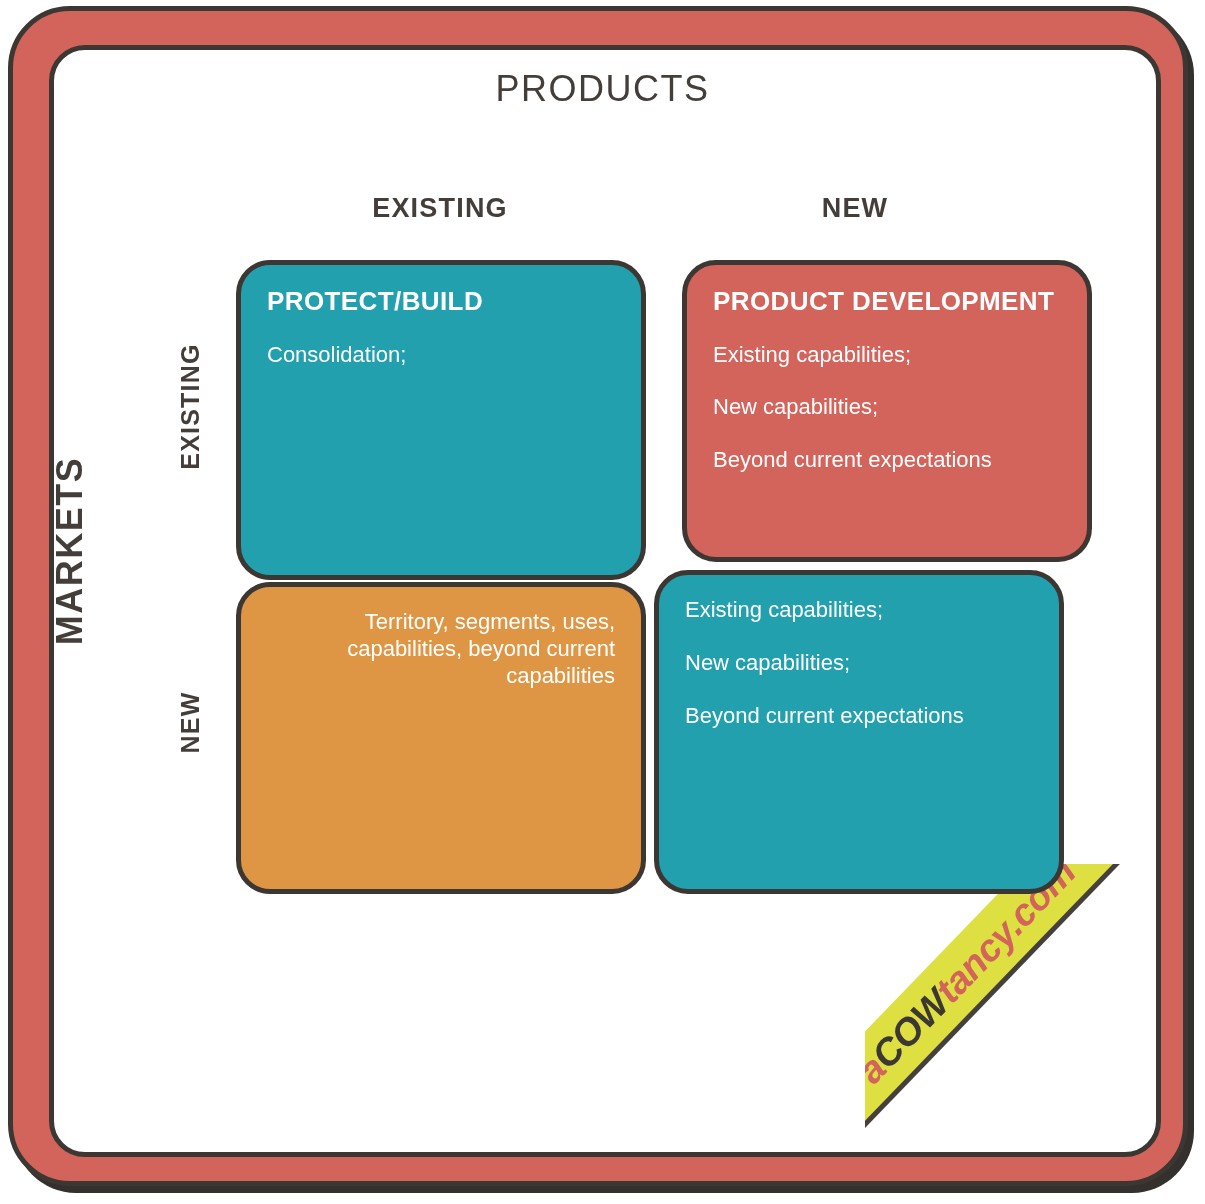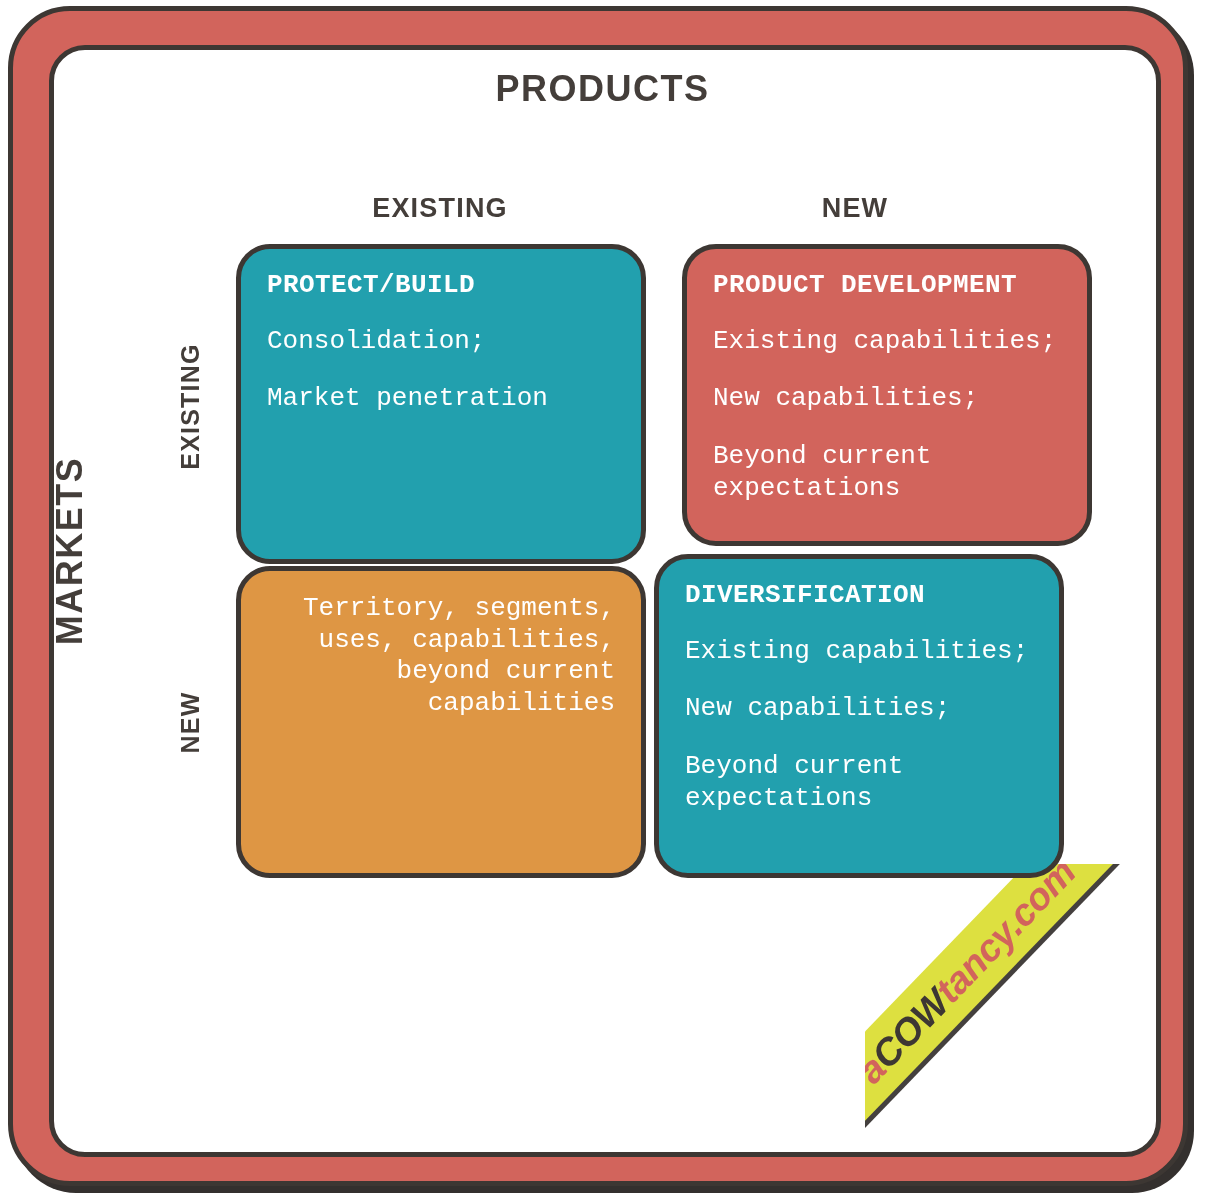--- a/index.html
+++ b/index.html
@@ -46,21 +46,21 @@
   }
 
   
   .products-title {
     position: absolute;
     left: 0;
     top: 68px;
     width: 1205px;
     text-align: center;
     font-size: 36px;
-    font-weight: bold;
+    font-weight: normal;
     letter-spacing: 1.5px;
     color: #443e3a;
   }
   .markets-title {
     position: absolute;
     left: -60px;
     top: 530px;
     width: 260px;
     text-align: center;
     font-size: 36px;
@@ -95,24 +95,23 @@
     transform: rotate(-90deg);
     transform-origin: center center;
   }
   .row-head.existing { left: 80px;  top: 392px; width: 220px; }
   .row-head.new      { left: 110px; top: 708px; width: 160px; }
 
   
   .matrix {
     position: absolute;
     left: 236px;
-    top: 244px;
+    top: 260px;
     width: 899px;
     height: 634px;
-    font-family: Liberation Mono, monospace;
   }
   .quad {
     position: absolute;
     border: 5px solid #3d3733;
     border-radius: 34px;
     box-sizing: border-box;
     padding: 22px 26px 18px 26px;
     color: #ffffff;
   }
   .quad.tl { left: 0px;   top: 0px;   width: 410px; height: 320px; background: #22a0ae; z-index: 3; }
@@ -122,21 +121,21 @@
 
   .quad-title {
     font-size: 26px;
     font-weight: bold;
     letter-spacing: 0.4px;
     margin: 0 0 26px 0;
     line-height: 1.1;
   }
   .quad-lines { margin: 0; padding: 0; list-style: none; }
   .quad-lines li {
-    font-size: 26px;
+    font-size: 22px;
     line-height: 1.22;
     margin-bottom: 26px;
     font-weight: normal;
   }
   .quad-lines.tight li { margin-bottom: 0; text-align: right; }
   .quad-lines li:last-child { margin-bottom: 0; }
 
   
   .ribbon-wrap {
     position: absolute;
@@ -190,41 +189,39 @@
 
   <div class="row-head existing">EXISTING</div>
   <div class="row-head new">NEW</div>
 
   <div class="matrix">
 
     <div class="quad tl">
       <div class="quad-title">PROTECT/BUILD</div>
       <ul class="quad-lines">
         <li>Consolidation;</li>
-        <li>Market penetration</li>
       </ul>
     </div>
 
     <div class="quad tr">
       <div class="quad-title">PRODUCT DEVELOPMENT</div>
       <ul class="quad-lines">
         <li>Existing capabilities;</li>
         <li>New capabilities;</li>
         <li>Beyond current expectations</li>
       </ul>
     </div>
 
     <div class="quad bl">
       <ul class="quad-lines tight">
         <li>Territory, segments, uses, capabilities, beyond current capabilities</li>
       </ul>
     </div>
 
     <div class="quad br">
-      <div class="quad-title">DIVERSIFICATION</div>
       <ul class="quad-lines">
         <li>Existing capabilities;</li>
         <li>New capabilities;</li>
         <li>Beyond current expectations</li>
       </ul>
     </div>
 
   </div>
 
   <div class="ribbon-wrap">

